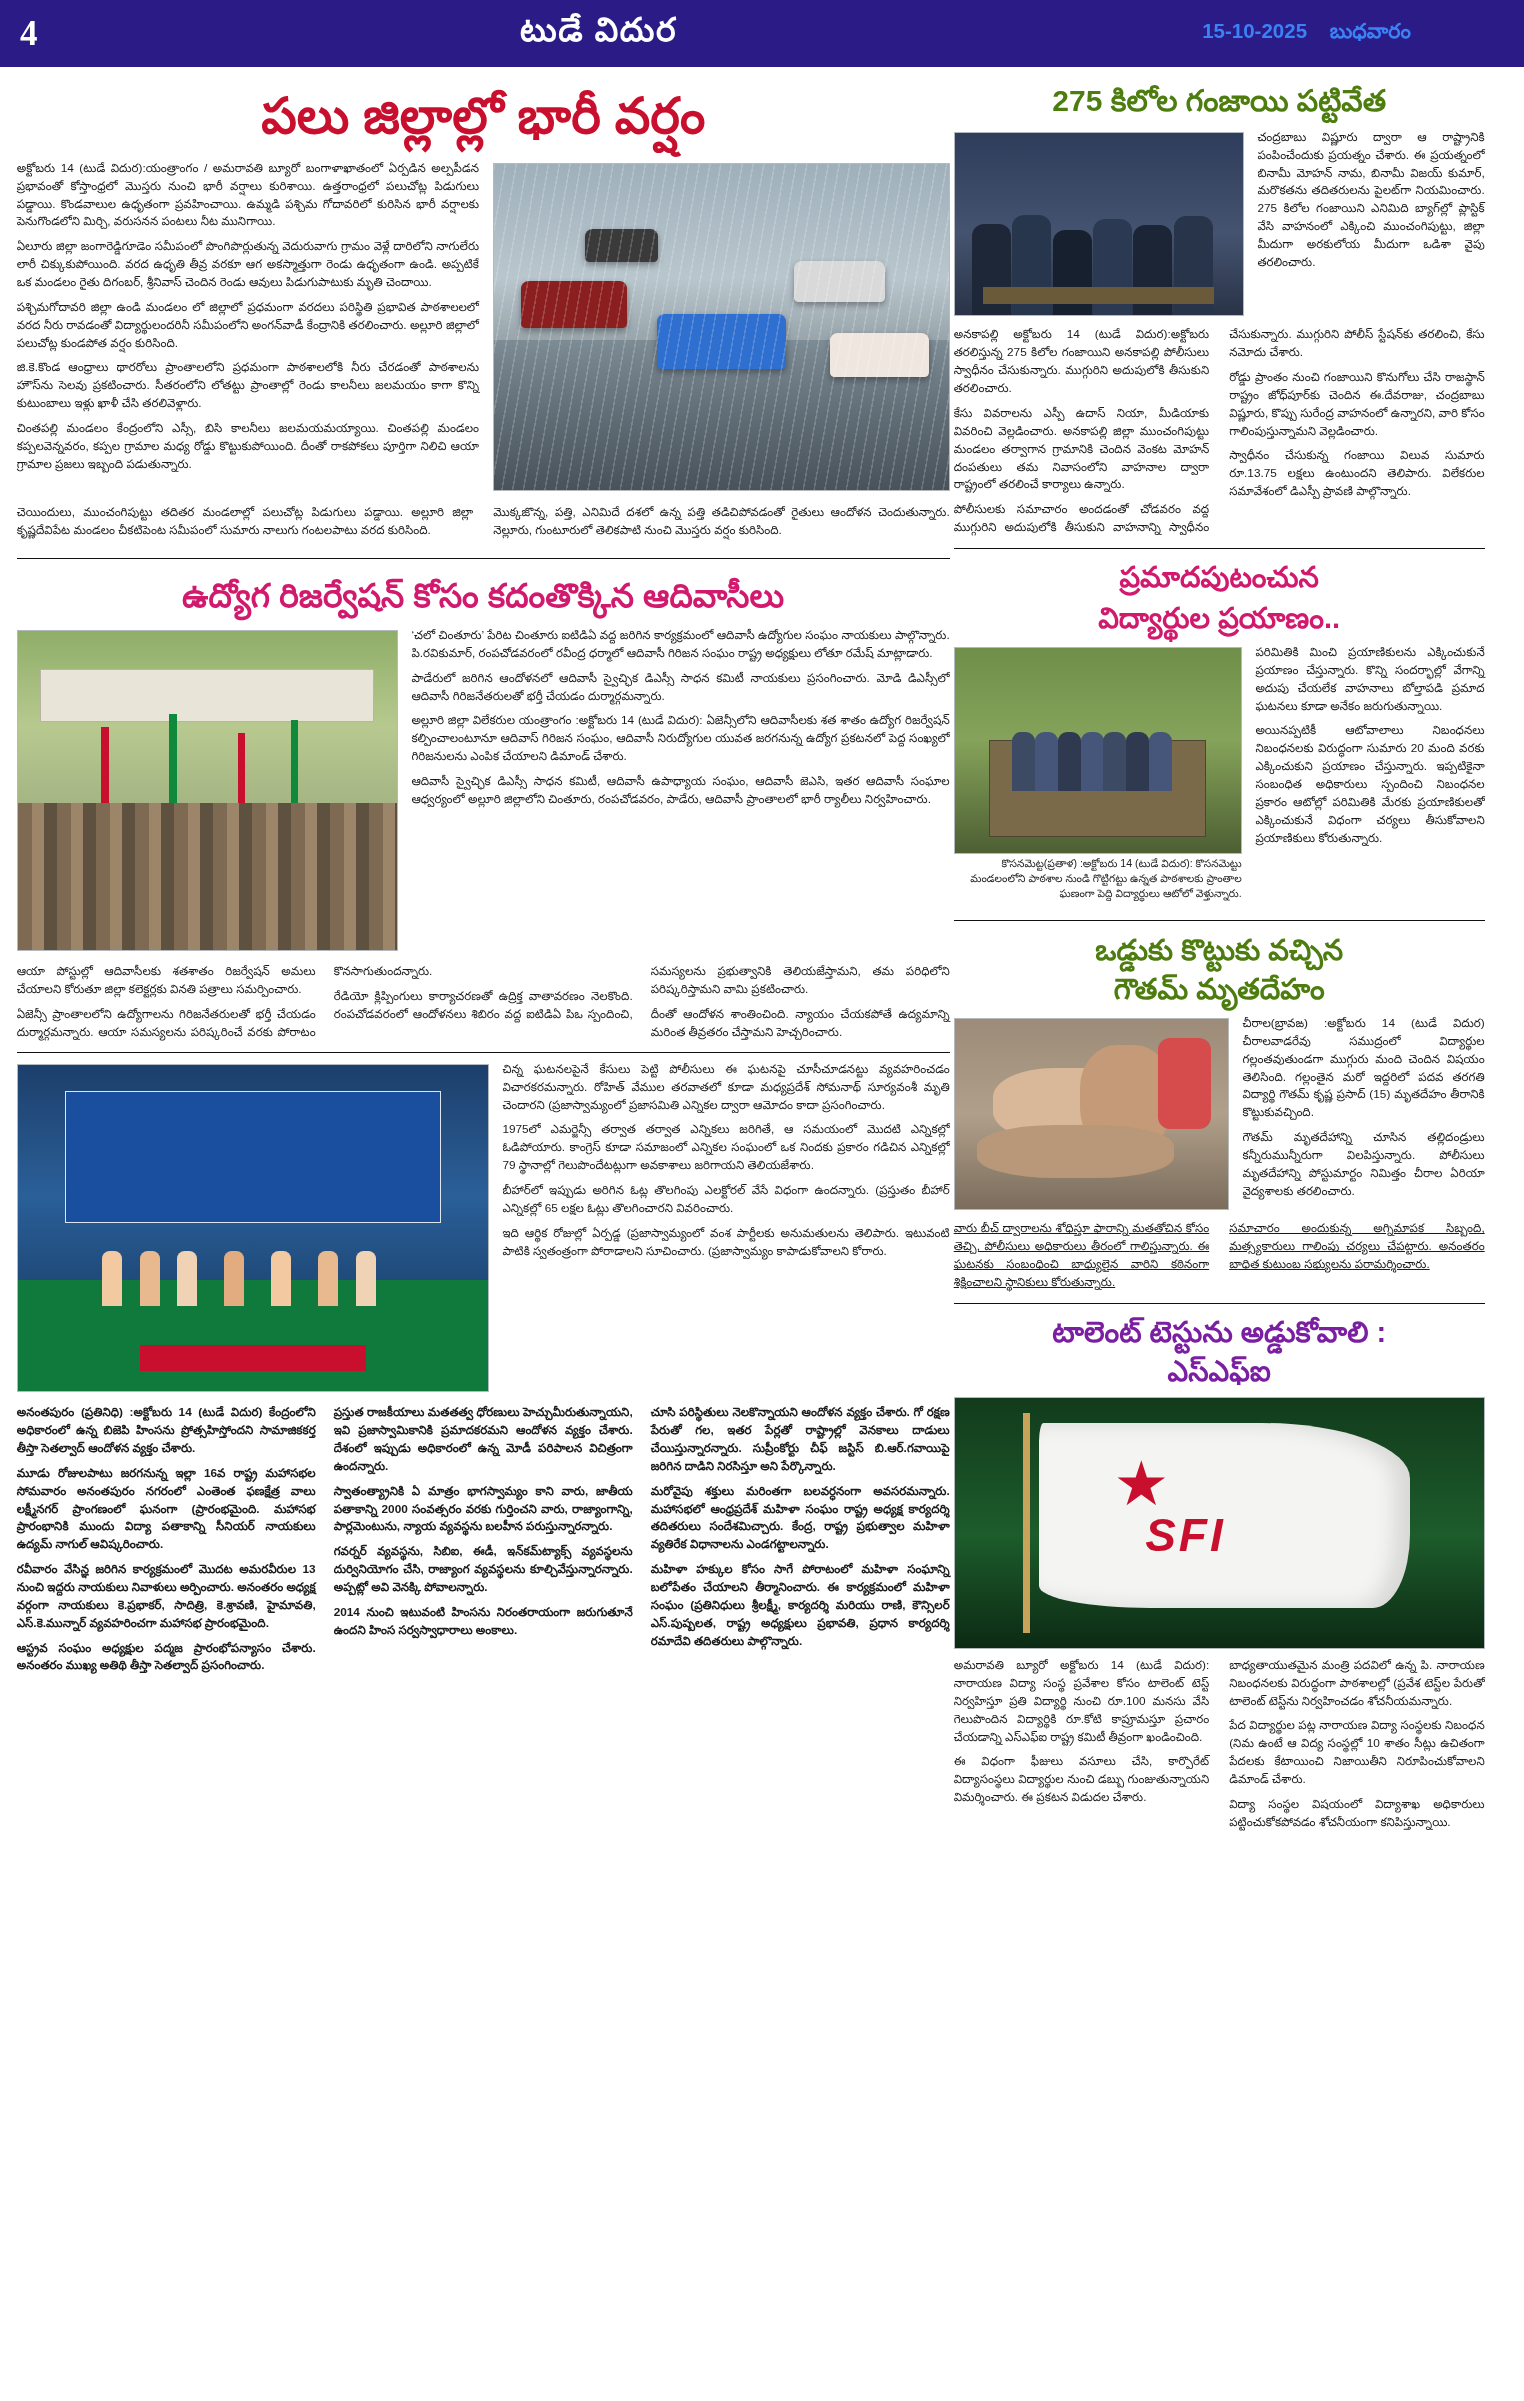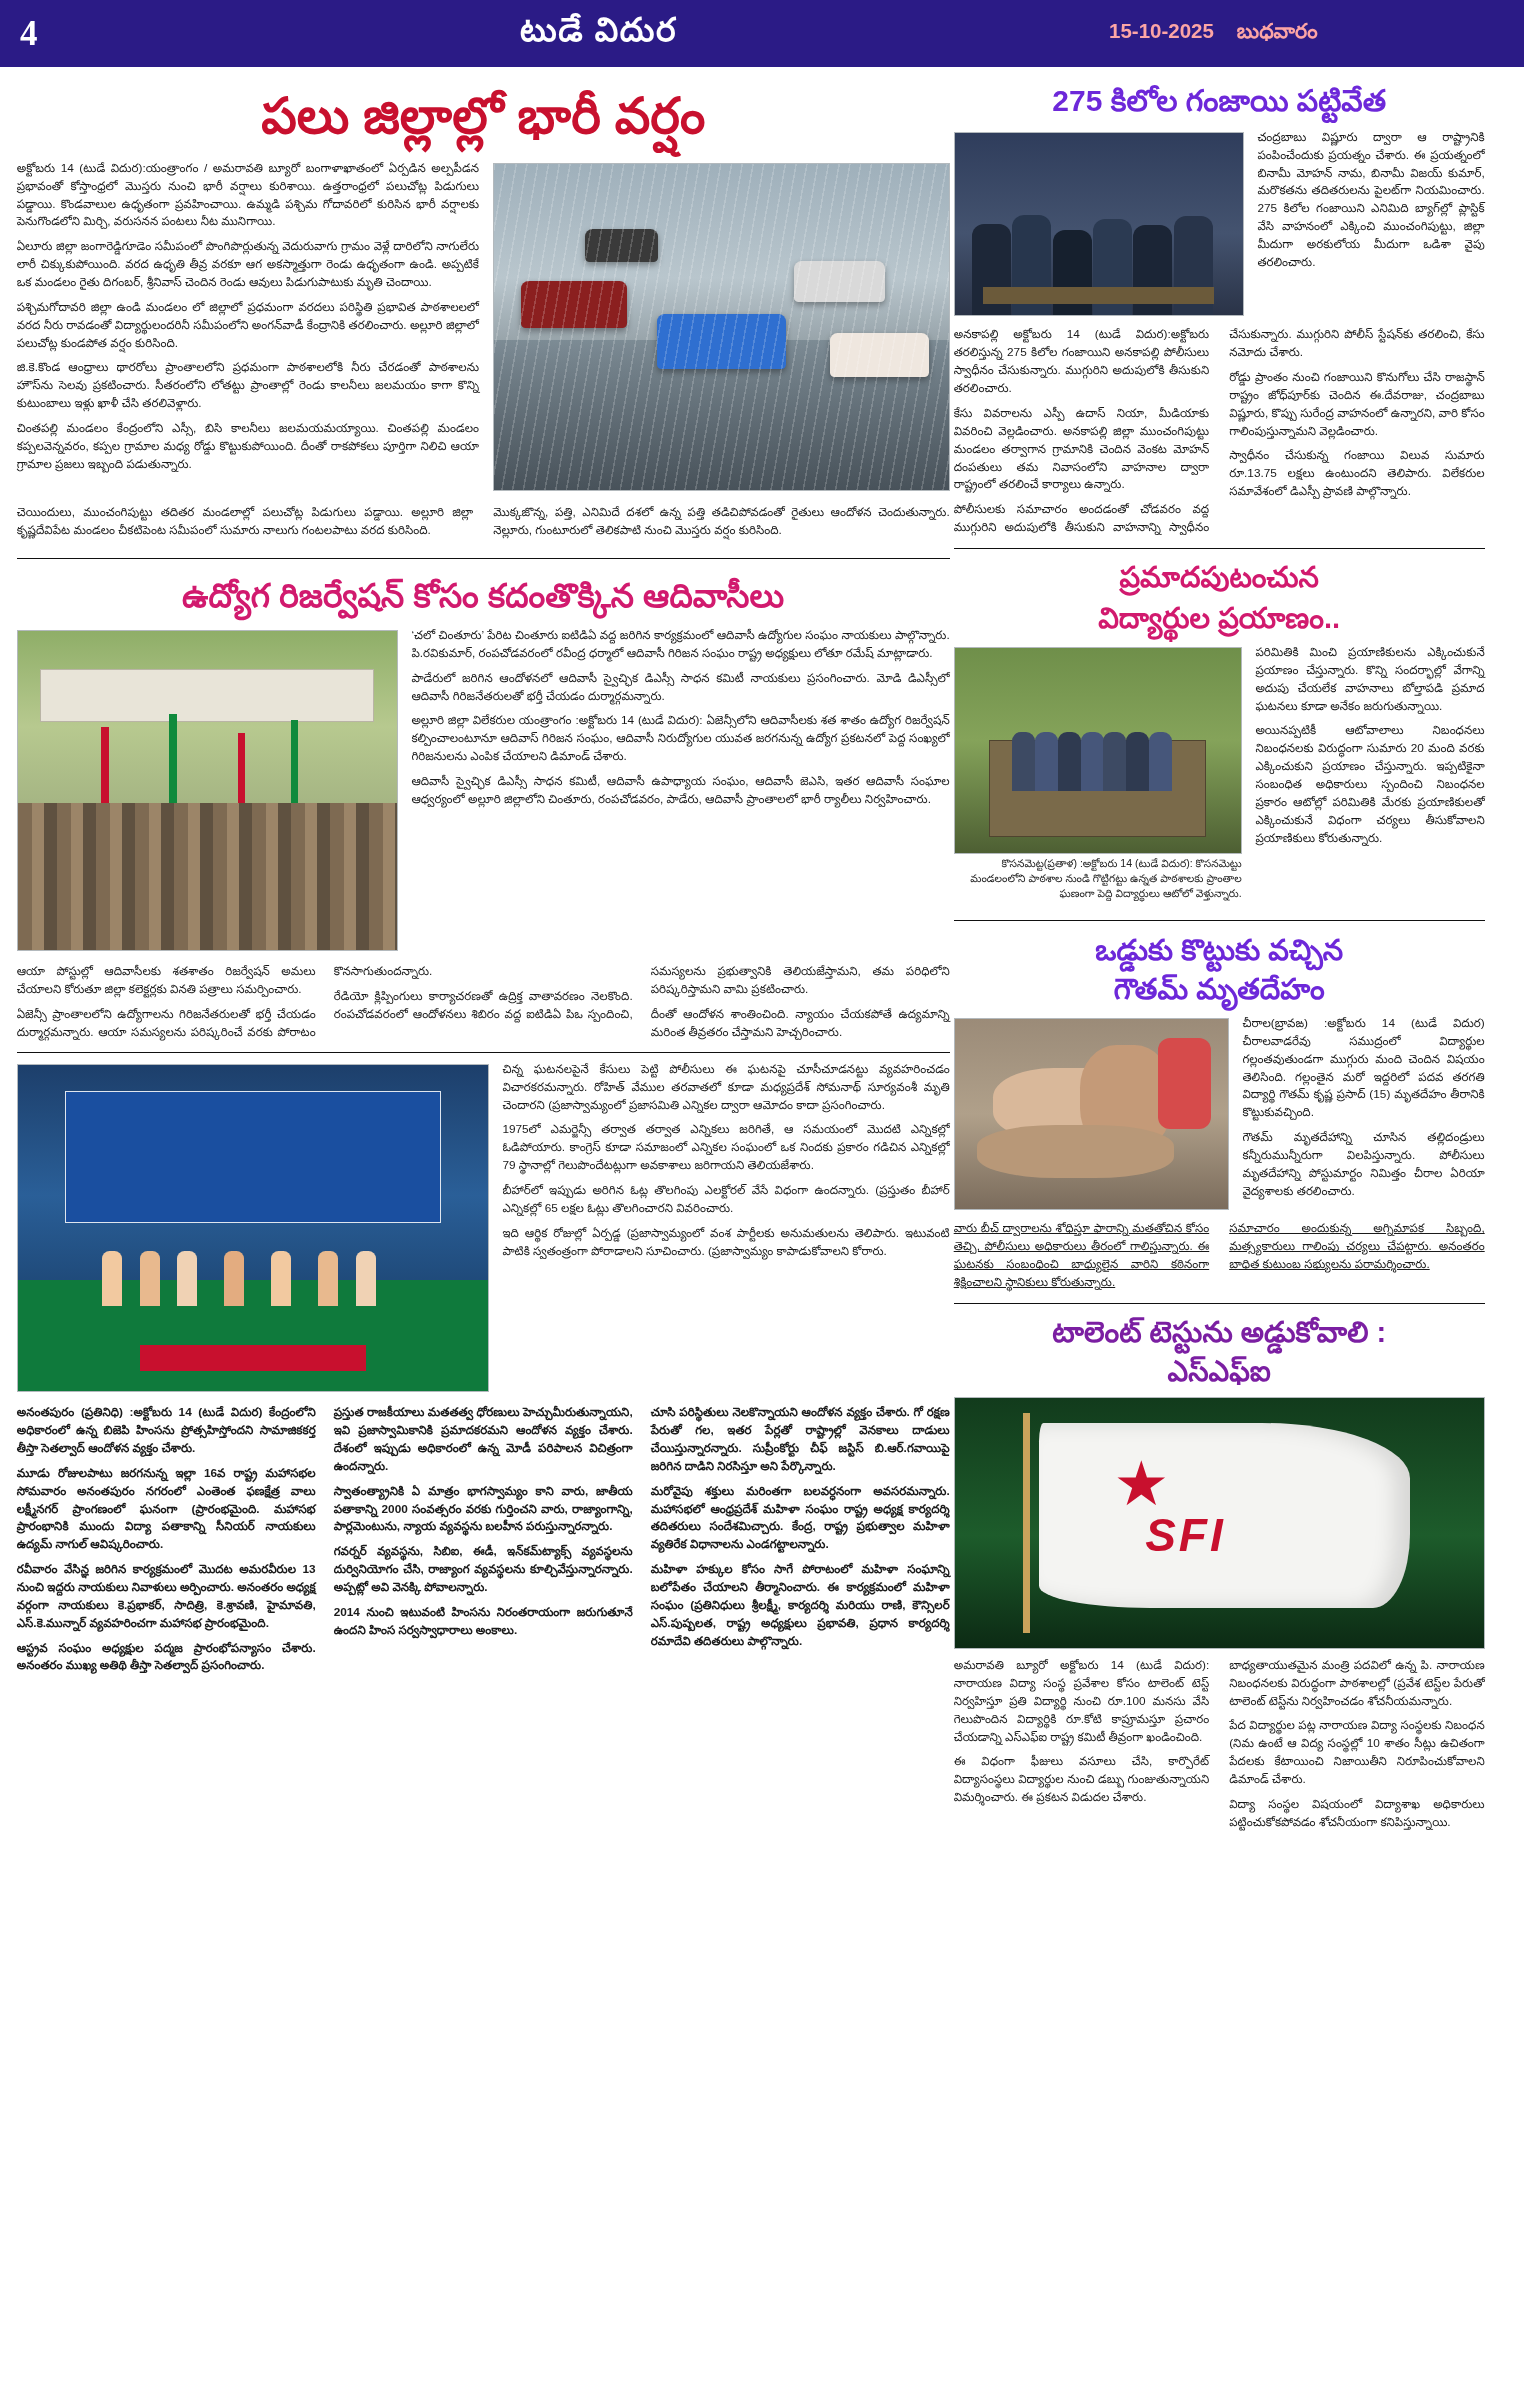--- a/index.html
+++ b/index.html
@@ -3,31 +3,31 @@
 <meta charset="utf-8">
 <style>
   html,body{margin:0;padding:0;background:#ffffff;}
   body{width:1524px;font-family:"Liberation Sans",sans-serif;color:#111;}
   .page{width:1524px;min-height:2401px;position:relative;background:#fff;padding:0;box-sizing:border-box;}
 
   
   .masthead{height:67px;background:#2b1b86;display:flex;align-items:center;justify-content:space-between;padding:0 20px;box-sizing:border-box;}
   .page-num{color:#ffffff;font-size:35px;font-weight:bold;font-family:"Liberation Serif",serif;width:68px;}
   .mast-title{color:#ffffff;font-size:33px;font-weight:bold;letter-spacing:1.5px;flex:1;text-align:center;}
-  .mast-date{color:#fca5a5;font-size:20.5px;font-weight:bold;text-align:left;width:395px;}
+  .mast-date{color:#3b82f6;font-size:20.5px;font-weight:bold;text-align:center;width:395px;}
 
   .content{padding:10.6px 16.7px 23px 16.7px;box-sizing:border-box;display:flex;gap:4px;}
   .col-left{width:933px;}
   .col-right{width:531px;}
 
   
   .headline{font-weight:bold;text-align:center;line-height:1.25;}
   .hl-red{color:#c8102e;}
   .hl-magenta{color:#d11a6e;}
-  .hl-green{color:#6d28d9;}
+  .hl-green{color:#4d7c0f;}
   .hl-purple{color:#7b1fa2;}
 
   .h-main{font-size:50px;margin:7.6px 0 12px 0;}
   .h-sec{font-size:33px;margin:16.7px 0 10.6px 0;}
   .h-rt{font-size:30px;margin:4.6px 0 9px 0;}
   .h-rt2{font-size:29px;margin:10.6px 0 7.6px 0;}
 
   hr.rule{border:none;border-top:1.5px solid #111;margin:10.6px 0 7.6px 0;}
 
   

